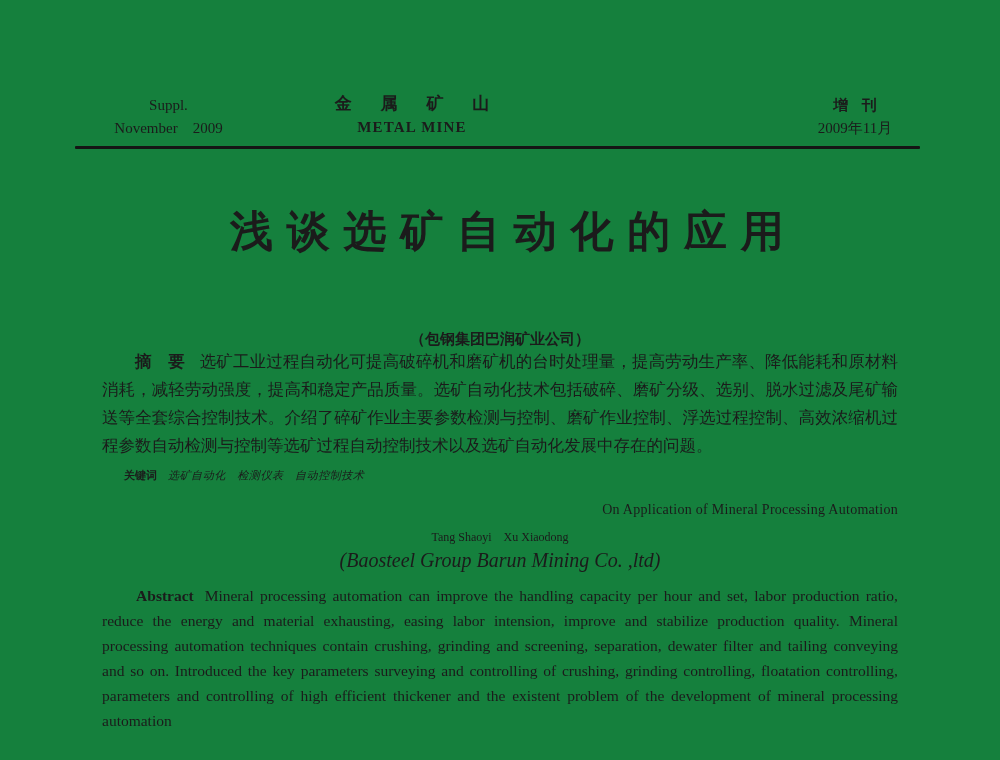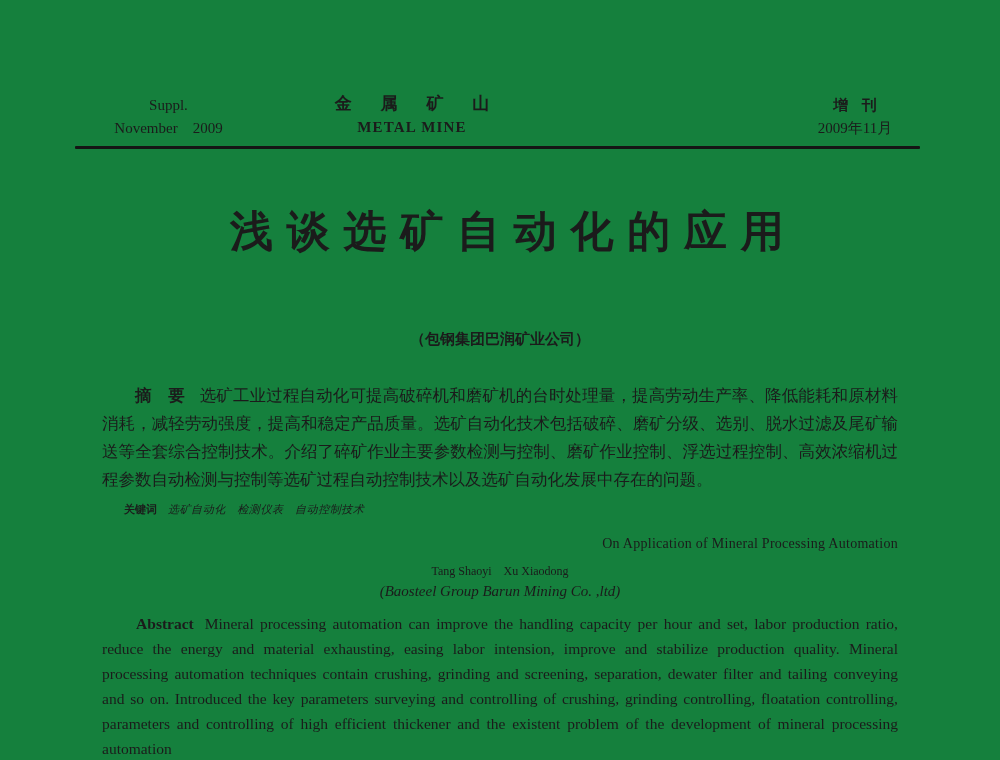--- a/index.html
+++ b/index.html
@@ -51,42 +51,42 @@
     position: absolute; top: 298px; left: 0; width: 1000px;
     text-align: center; font-size: 21px; letter-spacing: 0.12em;
   }
   .affil-cn {
     position: absolute; top: 330px; left: 0; width: 1000px;
     text-align: center; font-size: 15px; font-weight: bold;
   }
 
   
   .content {
-    position: absolute; top: 382px; left: 102px; width: 796px;
+    position: absolute; top: 348px; left: 102px; width: 796px;
   }
   .abstract-cn {
     margin: 0; font-size: 16.5px; line-height: 28px;
     text-align: justify; text-indent: 2em;
   }
   .abstract-cn .lbl { font-weight: bold; margin-right: 0.9em; }
   .keywords {
     margin: 2px 0 0 0; font-size: 11px; line-height: 26px; text-indent: 2em;
   }
   .keywords .lbl { font-weight: bold; margin-right: 1em; }
   .keywords .kw  { font-style: italic; letter-spacing: 0.05em; }
 
   .title-en {
     margin: 14px 0 0 0; text-align: right;
     font-size: 14px; font-weight: normal; letter-spacing: 0.02em;
   }
   .authors-en {
     margin: 11px 0 0 0; text-align: center; font-size: 12px;
   }
   .affil-en {
-    margin: 3px 0 0 0; text-align: center; font-size: 15px; font-style: italic;
+    margin: 3px 0 0 0; text-align: center; font-size: 20px; font-style: italic;
   }
   .abstract-en {
     margin: 11px 0 0 0; font-size: 15.5px; line-height: 25px;
     text-align: justify; text-indent: 2.2em; word-spacing: 0.08em;
   }
   .abstract-en .lbl { font-weight: bold; margin-right: 0.7em; }
 </style>
 </head>
 <body>
 

